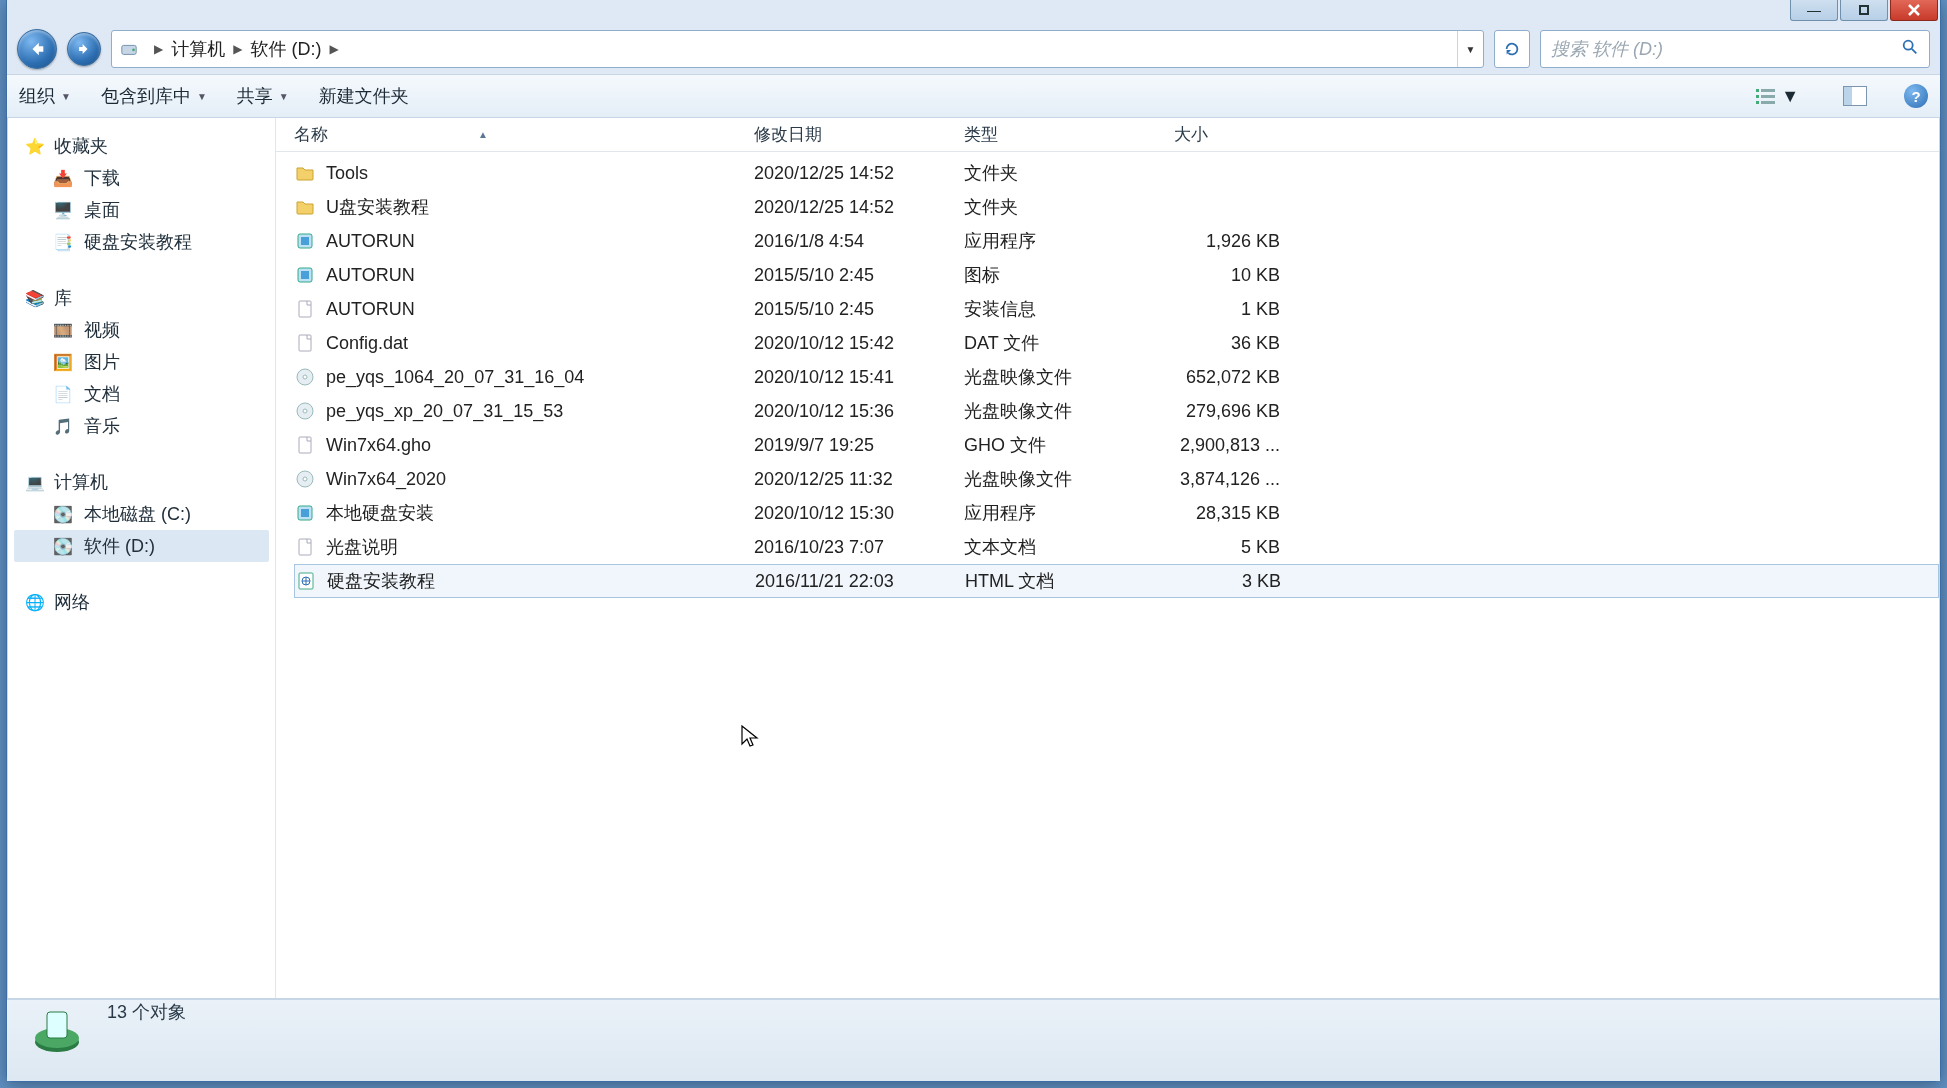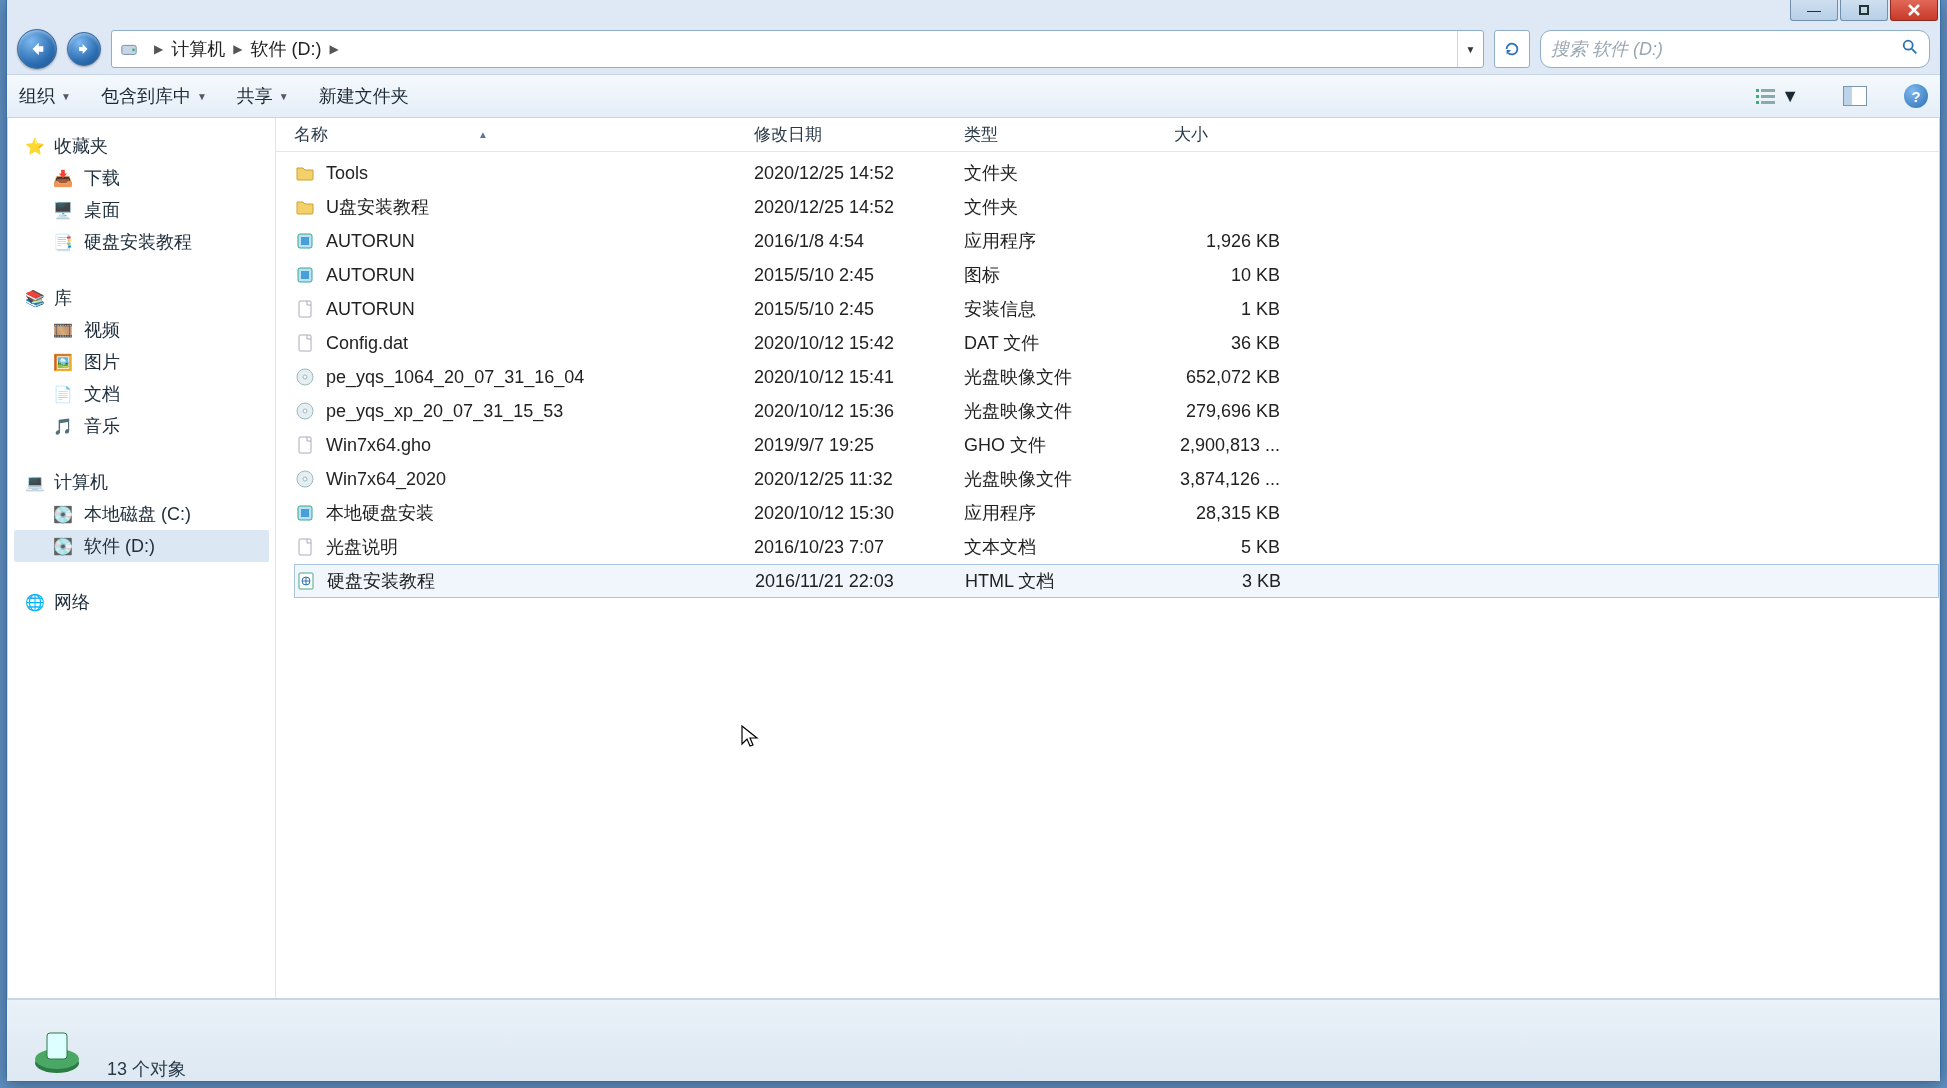--- a/index.html
+++ b/index.html
@@ -44,21 +44,21 @@
   display:flex; align-items:center; padding-left:6px; font-size:18px; color:#222;
 }
 .breadcrumb .bcicon { width:22px; height:22px; margin-right:6px; background:#fff; border-radius:3px; display:flex;align-items:center;justify-content:center;}
 .breadcrumb .sep { color:#555; margin:0 8px; font-size:12px;}
 .breadcrumb .dropdown-end { margin-left:auto; width:26px; display:flex; align-items:center; justify-content:center; color:#333; font-size:10px; border-left:1px solid #c7d6e6; height:100%;}
 .refreshbtn {
   width:36px; height:38px; background:#fff; border:1px solid #8faecb; border-radius:3px;
   display:flex; align-items:center; justify-content:center; color:#2d6fb3; font-size:18px;
 }
 .searchbox {
-  width:390px; height:38px; background:#fff; border:1px solid #8faecb; border-radius:11px;
+  width:390px; height:38px; background:#fff; border:1px solid #8faecb; border-radius:3px;
   display:flex; align-items:center; padding:0 10px; font-size:18px;
 }
 .searchbox span.placeholder{ color:#9aa7b2; font-style:italic; flex:1;}
 .searchbox .mag{ color:#2d6fb3; font-size:18px;}
 
 
 .toolbar {
   height:44px; background: linear-gradient(#f5f9fd,#e4eef7); border-top:1px solid #c7d6e6; border-bottom:1px solid #c7d6e6;
   display:flex; align-items:center; padding:16px 12px; gap:30px; font-size:18px; color:#1c2a36;
 }
@@ -92,21 +92,21 @@
   align-items:center; font-size:18px; color:#222;
 }
 .filerow.highlight { background:#f0f6fc; border:1px solid #a8c6e2; border-radius:0;}
 .filerow .namecell{ display:flex; align-items:center; gap:10px;}
 .filerow .sizecell{ text-align:right; padding-right:24px;}
 .fileico { width:22px; height:22px; display:inline-flex; align-items:center; justify-content:center;}
 
 
 .statusbar {
   height:82px; background:linear-gradient(#eaf1f8,#dde8f2); border-top:1px solid #c7d6e6;
-  display:flex; align-items:flex-end; padding:0 20px; gap:20px; font-size:18px; color:#2a3a48;
+  display:flex; align-items:flex-start; padding:0 20px; gap:20px; font-size:18px; color:#2a3a48;
 }
 .statusbar .bigicon{ width:60px; height:60px; display:flex;align-items:center;justify-content:center;}
 
 .cursor{position:absolute; left:740px; top:724px; font-size:22px; color:#000; pointer-events:none;}
 </style>
 </head>
 <body>
 
 <div class="window">
 

